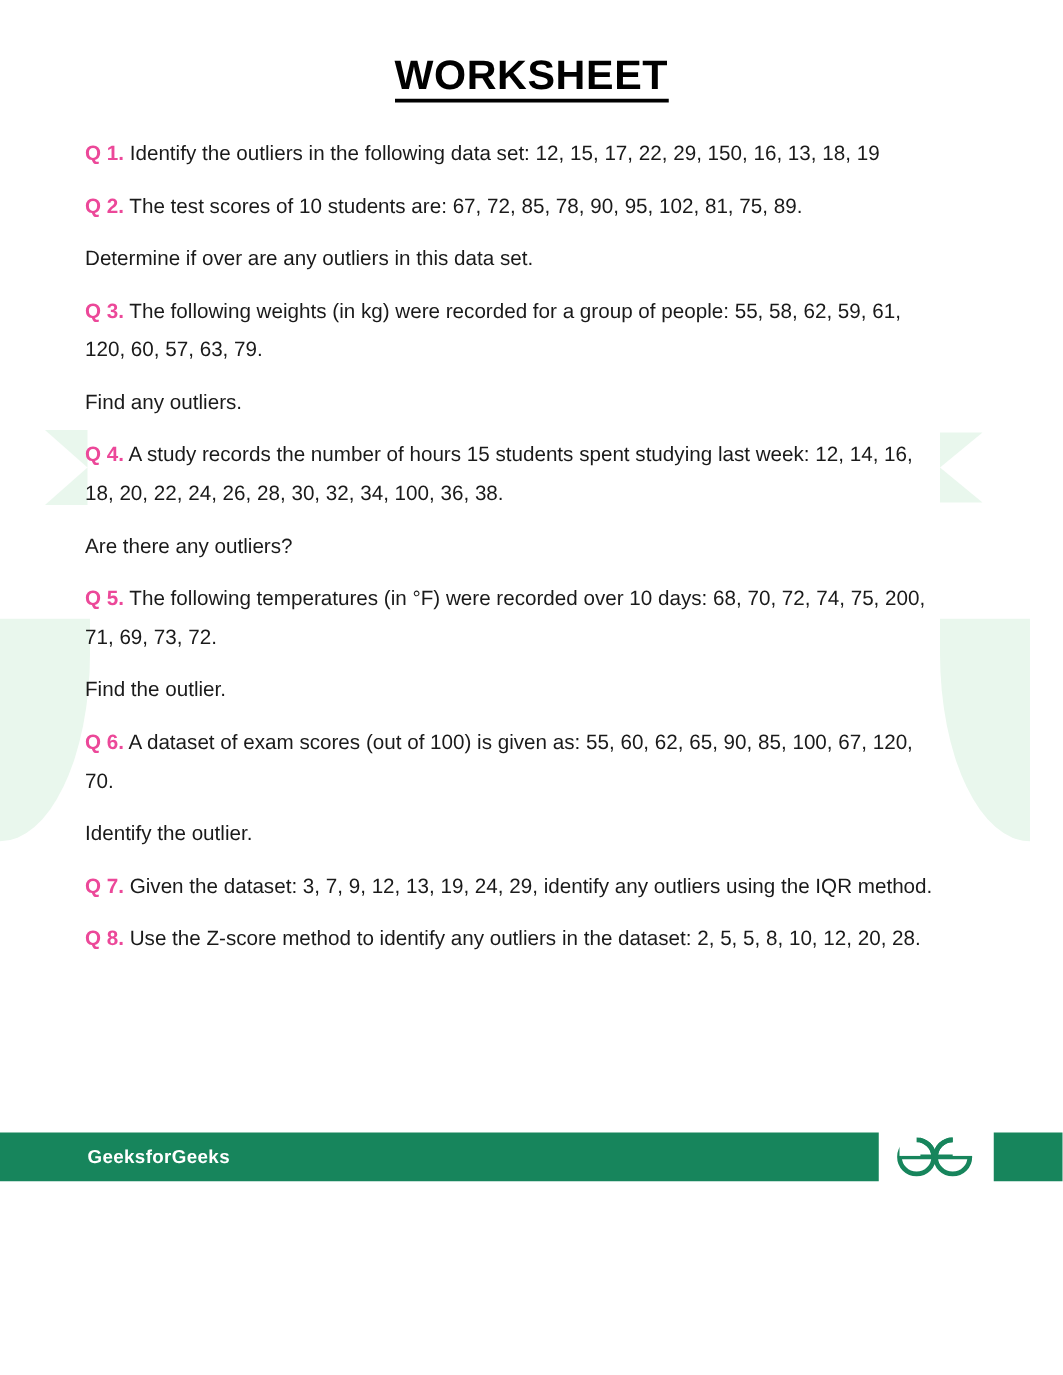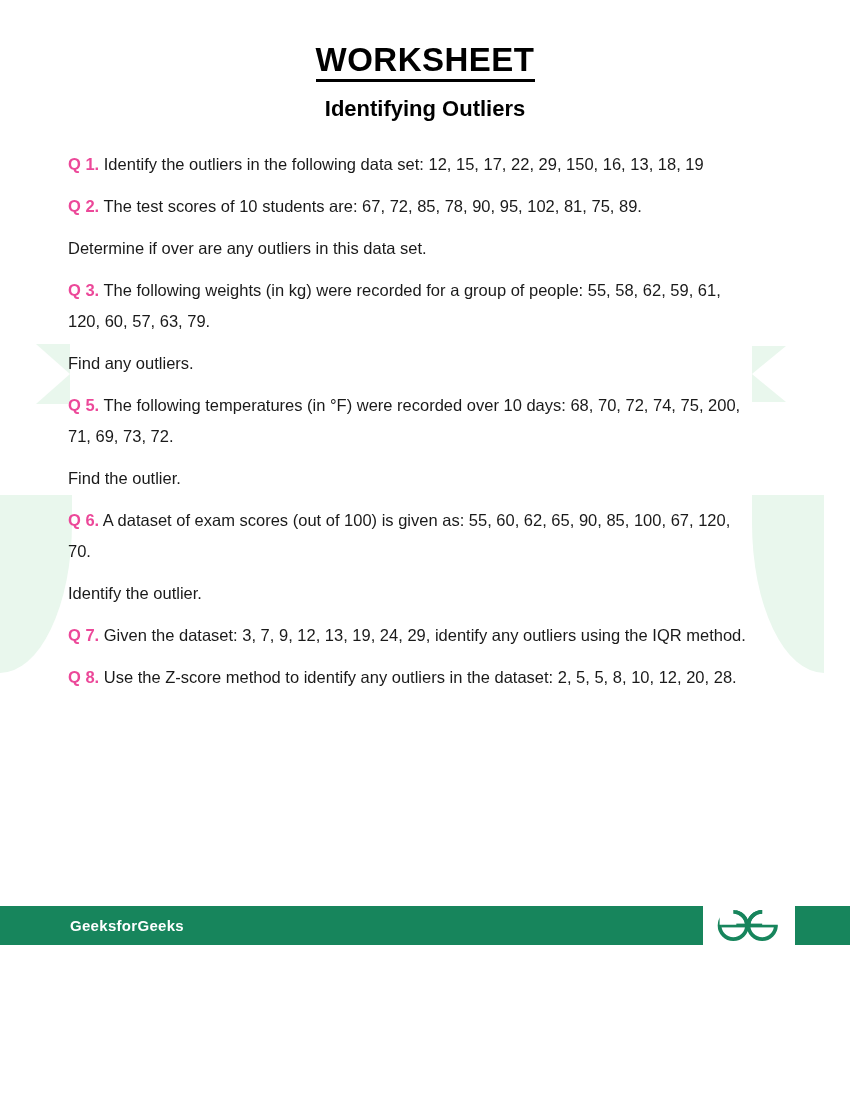--- a/index.html
+++ b/index.html
@@ -164,39 +164,42 @@
 
 <div class="page">
 
   <div class="wm wm-left-tri"></div>
   <div class="wm wm-right-tri"></div>
   <div class="wm wm-left-blob"></div>
   <div class="wm wm-right-blob"></div>
 
   <div class="header">
     <div class="doc-title">WORKSHEET</div>
-    <div class="doc-subtitle">Identifying Outliers</div>
   </div>
 
   <div class="content">
 
     <div class="qblock">
       <p class="qline"><span class="qnum">Q 1.</span><span> Identify the outliers in the following data set: 12, 15, 17, 22, 29, 150, 16, 13, 18, 19</span></p>
     </div>
 
     <div class="qblock">
       <p class="qline"><span class="qnum">Q 2.</span><span> The test scores of 10 students are: 67, 72, 85, 78, 90, 95, 102, 81, 75, 89.</span></p>
       <p class="qline">Determine if over are any outliers in this data set.</p>
     </div>
 
     <div class="qblock">
       <p class="qline"><span class="qnum">Q 3.</span><span> The following weights (in kg) were recorded for a group of people: 55, 58, 62, 59, 61, 120, 60, 57, 63, 79.</span></p>
       <p class="qline">Find any outliers.</p>
     </div>
 
+    <div class="qblock">
+      <p class="qline"><span class="qnum">Q 4.</span><span> A study records the number of hours 15 students spent studying last week: 12, 14, 16, 18, 20, 22, 24, 26, 28, 30, 32, 34, 100, 36, 38.</span></p>
+      <p class="qline">Are there any outliers?</p>
+    </div>
 
     <div class="qblock">
       <p class="qline"><span class="qnum">Q 5.</span><span> The following temperatures (in °F) were recorded over 10 days: 68, 70, 72, 74, 75, 200, 71, 69, 73, 72.</span></p>
       <p class="qline">Find the outlier.</p>
     </div>
 
     <div class="qblock">
       <p class="qline"><span class="qnum">Q 6.</span><span> A dataset of exam scores (out of 100) is given as: 55, 60, 62, 65, 90, 85, 100, 67, 120, 70.</span></p>
       <p class="qline">Identify the outlier.</p>
     </div>

